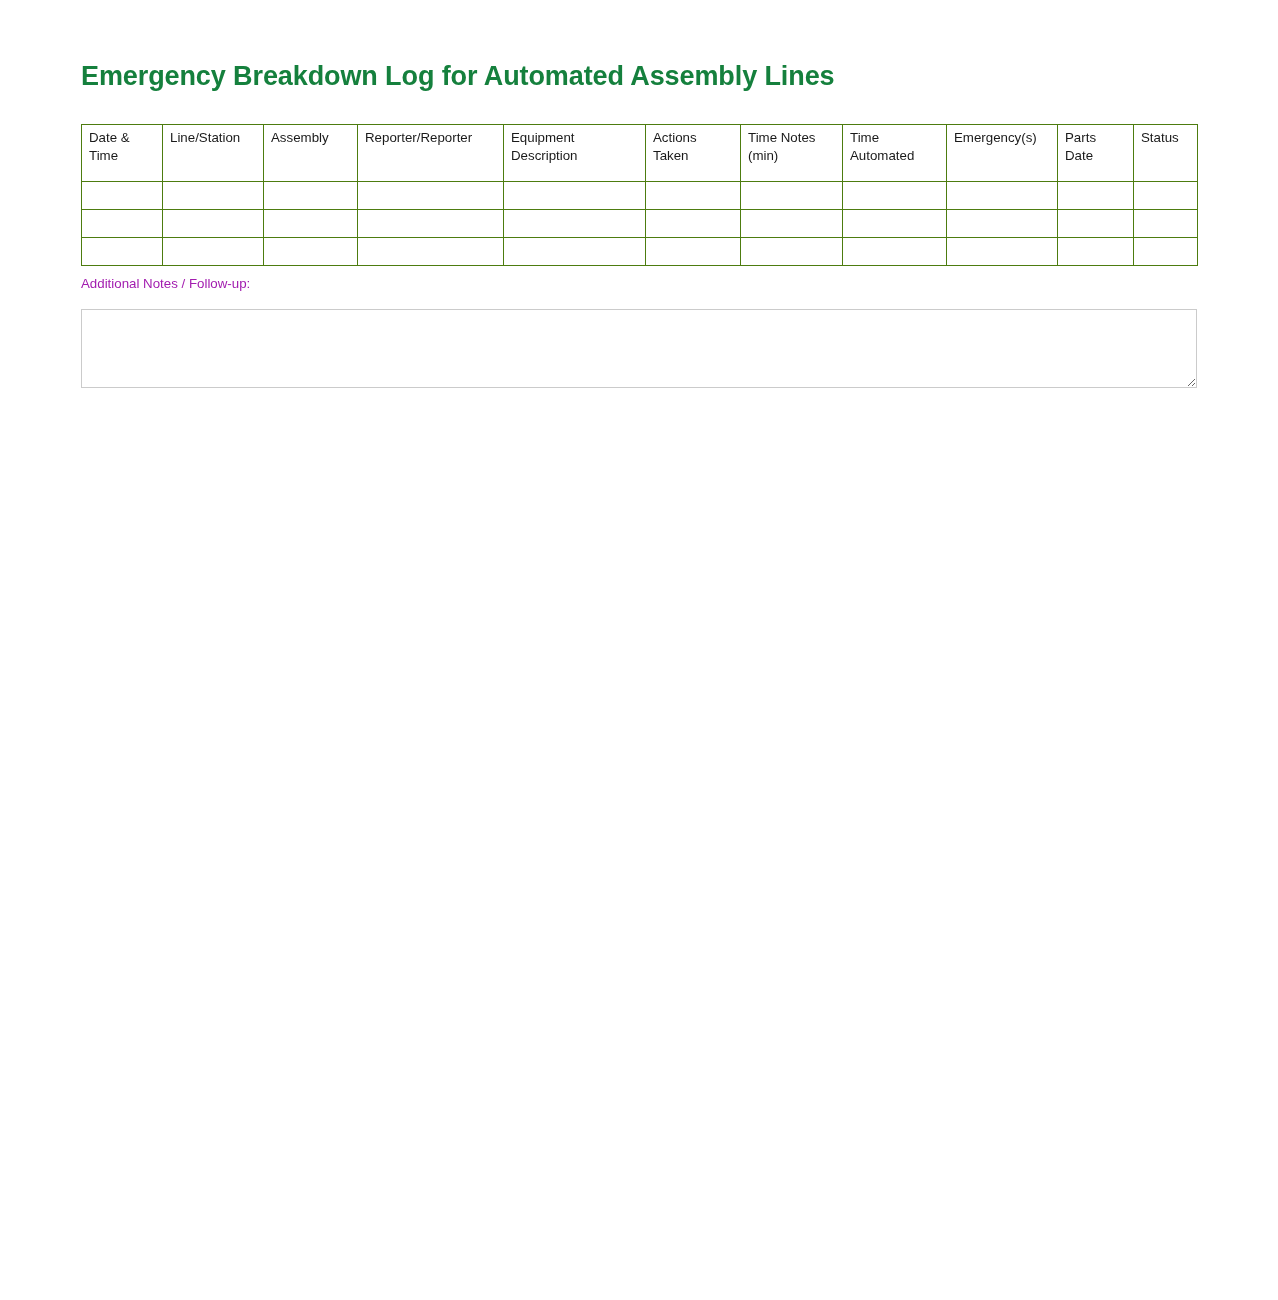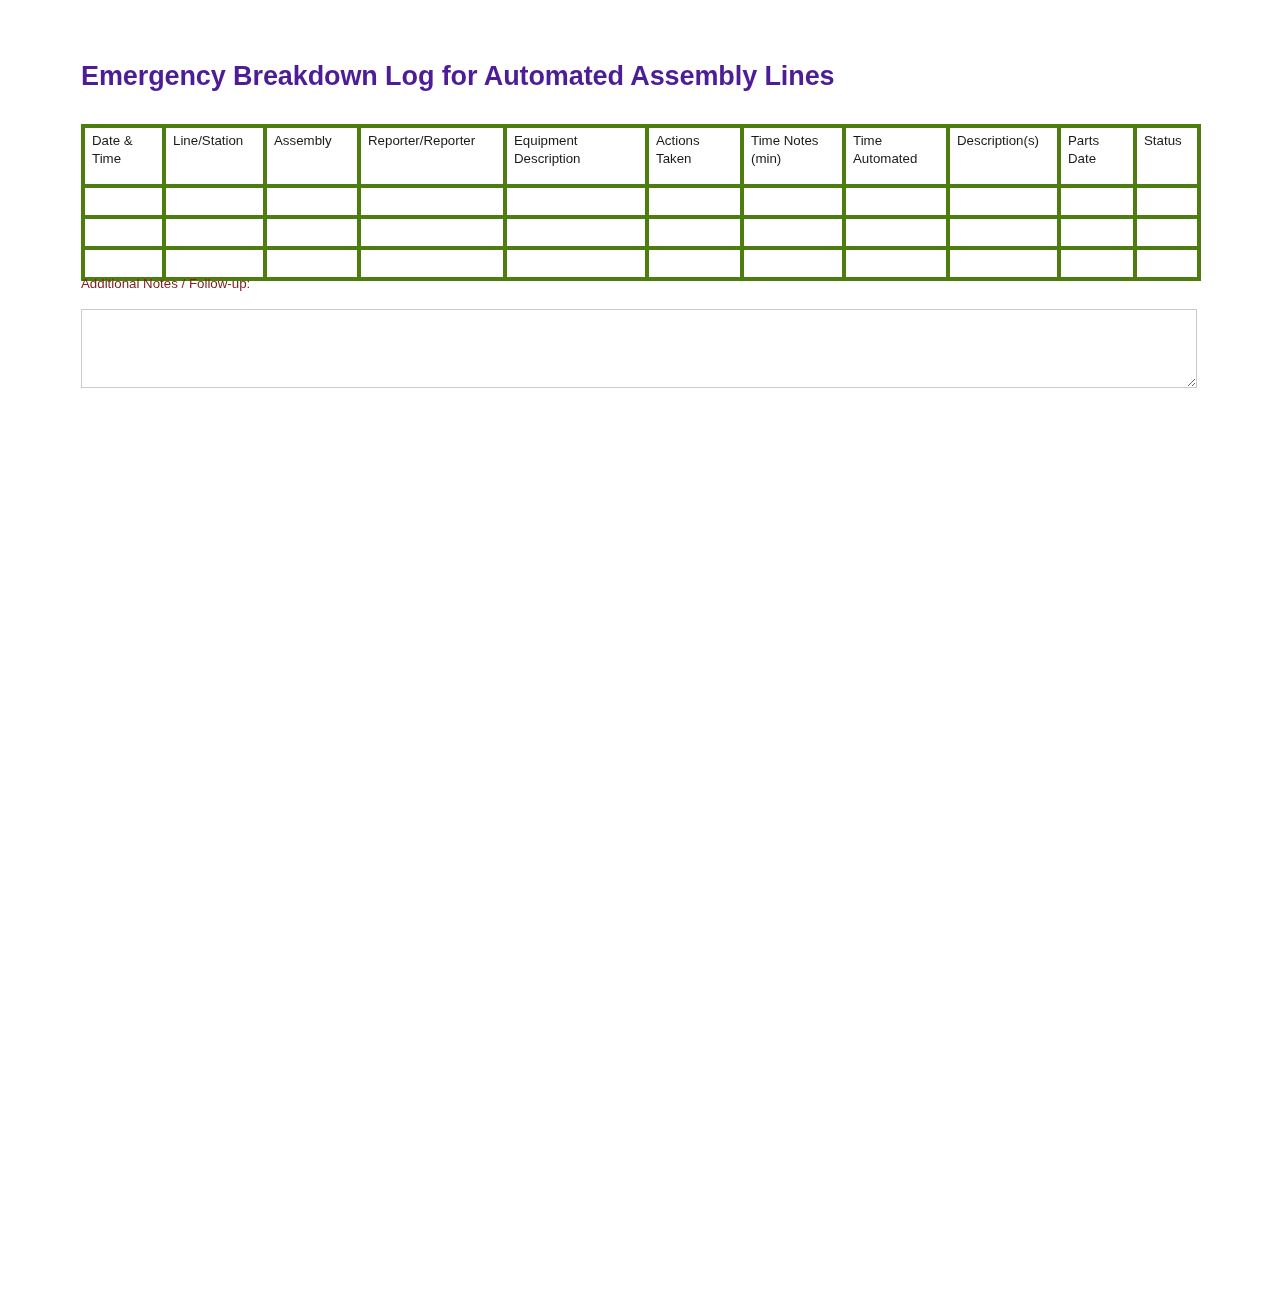--- a/index.html
+++ b/index.html
@@ -20,39 +20,39 @@
   .page-title {
     margin: 0;
     padding: 0;
     position: absolute;
     left: 81px;
     top: 60px;
     font-size: 27px;
     font-weight: bold;
     line-height: 1.25;
     letter-spacing: -0.1px;
-    color: #4c1d95;
+    color: #15803d;
     white-space: nowrap;
   }
   .log-table-wrap {
     position: absolute;
     left: 81px;
     top: 124px;
     width: 1116px;
   }
   table.log-table {
     border-collapse: collapse;
     table-layout: fixed;
     width: 1116px;
     font-size: 13.3px;
     color: #1a1a1a;
   }
   table.log-table th,
   table.log-table td {
-    border: 4px solid #4d7c0f;
+    border: 1px solid #4d7c0f;
     padding: 4px 7px;
     text-align: left;
     vertical-align: top;
     font-weight: normal;
     line-height: 1.32;
     background: #ffffff;
   }
   table.log-table thead th {
     height: 48px;
   }
@@ -71,21 +71,21 @@
   col.c7  { width: 104px; }
   col.c8  { width: 111px; }
   col.c9  { width: 76px; }
   col.c10 { width: 64px; }
 
   .notes-label {
     position: absolute;
     left: 81px;
     top: 275px;
     font-size: 13.3px;
-    color: #7f1d1d;
+    color: #a21caf;
     line-height: 1.3;
     white-space: nowrap;
   }
   .notes-area {
     position: absolute;
     left: 81px;
     top: 309px;
     width: 1116px;
     height: 79px;
     box-sizing: border-box;
@@ -125,21 +125,21 @@
       <thead>
         <tr>
           <th>Date &amp; Time</th>
           <th>Line/Station</th>
           <th>Assembly</th>
           <th>Reporter/Reporter</th>
           <th>Equipment Description</th>
           <th>Actions Taken</th>
           <th>Time Notes (min)</th>
           <th>Time Automated</th>
-          <th>Description(s)</th>
+          <th>Emergency(s)</th>
           <th>Parts Date</th>
           <th>Status</th>
         </tr>
       </thead>
       <tbody>
         <tr>
           <td></td>
           <td></td>
           <td></td>
           <td></td>

